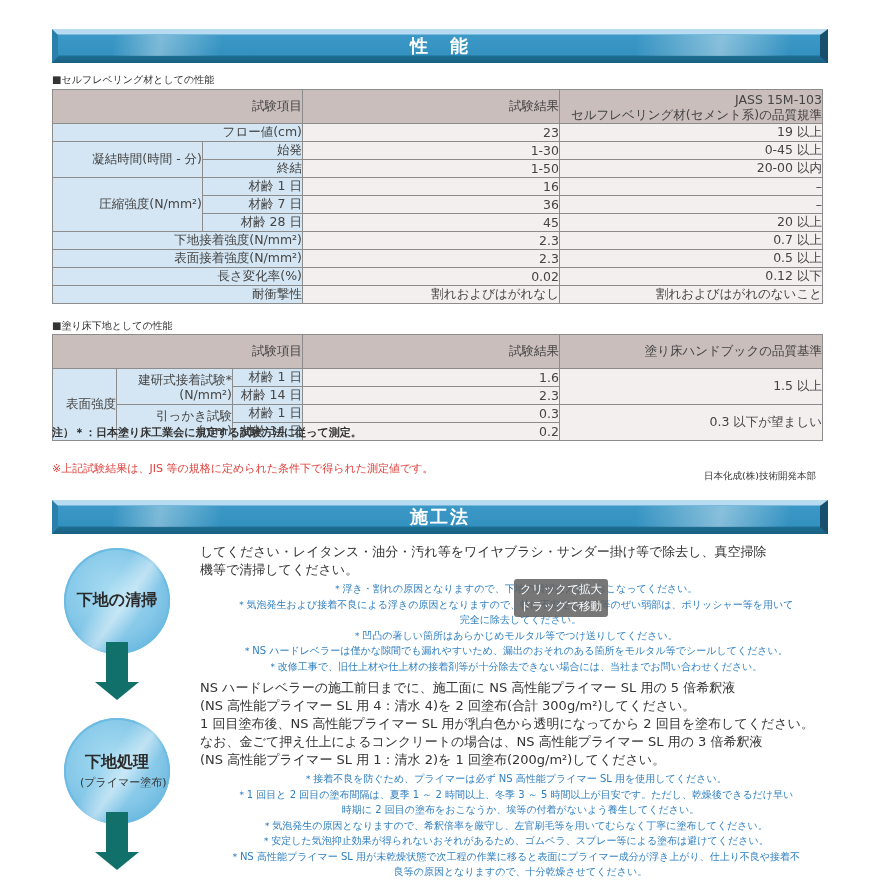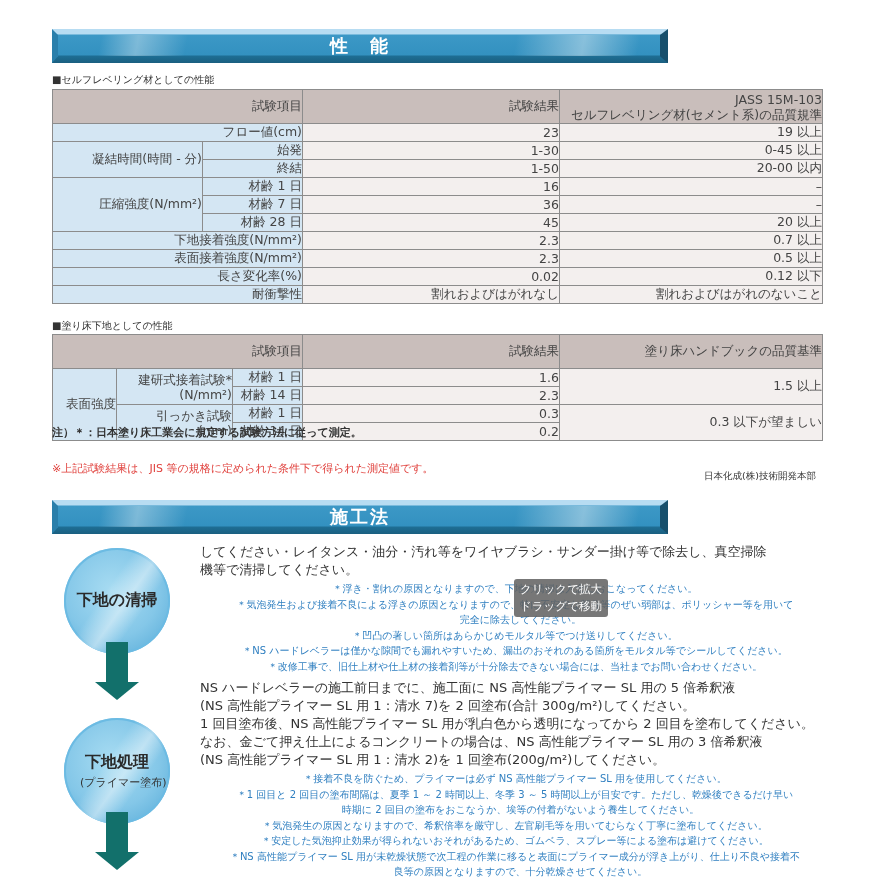--- a/index.html
+++ b/index.html
@@ -1,18 +1,18 @@
 <!DOCTYPE html>
 <html><head>
 <meta charset="utf-8">
 <style>
   html, body { margin:0; padding:0; background:#ffffff; }
   body { width:880px; height:880px; overflow:hidden; position:relative;
          font-family:"DejaVu Sans","Liberation Sans",sans-serif; color:#444; }
-  .banner { position:absolute; left:52px; width:616px; height:34px;
+  .banner { position:absolute; left:52px; width:776px; height:34px;
     background:linear-gradient(180deg,#b7dcf2 0px,#b7dcf2 5px,#3c98c6 6px,#3391c0 26px,#1e6e94 27px,#1a5f80 34px);
     clip-path:polygon(0 0,100% 0,100% 100%,0 100%); overflow:hidden; }
   .banner::before { content:""; position:absolute; inset:6px 0 7px 0;
     background:linear-gradient(100deg,rgba(255,255,255,0) 8%,rgba(255,255,255,0.35) 14%,rgba(255,255,255,0) 22%,rgba(255,255,255,0) 75%,rgba(255,255,255,0.4) 86%,rgba(255,255,255,0) 95%); }
   .banner::after { content:""; position:absolute; right:0; top:0; width:8px; height:34px;
     background:#174f6c; clip-path:polygon(100% 0,100% 100%,0 80%,0 18%); }
   .banner .bl { position:absolute; left:0; top:0; width:6px; height:34px; background:#2a7fab;
     clip-path:polygon(0 0,100% 18%,100% 80%,0 100%); }
   .banner .title { position:absolute; left:0; right:0; top:6px; height:21px; line-height:21px;
     text-align:center; color:#fff; font-size:18px; font-weight:bold; letter-spacing:2px; }
@@ -205,21 +205,21 @@
   <div class="st" style="top:34px;font-size:16px;">下地処理</div>
   <div class="sub" style="top:57px;">(プライマー塗布)</div>
 </div>
 <div class="arrow" style="top:812px;">
   <div class="shaft" style="height:40px;"></div>
   <div class="head" style="margin-left:0;"></div>
 </div>
 
 <div class="body-text" style="top:679px;">
   <div>NS ハードレベラーの施工前日までに、施工面に NS 高性能プライマー SL 用の 5 倍希釈液</div>
-  <div>(NS 高性能プライマー SL 用 1：清水 7)を 2 回塗布(合計 300g/m²)してください。</div>
+  <div>(NS 高性能プライマー SL 用 4：清水 4)を 2 回塗布(合計 300g/m²)してください。</div>
   <div>1 回目塗布後、NS 高性能プライマー SL 用が乳白色から透明になってから 2 回目を塗布してください。</div>
   <div>なお、金ごて押え仕上によるコンクリートの場合は、NS 高性能プライマー SL 用の 3 倍希釈液</div>
   <div>(NS 高性能プライマー SL 用 1：清水 2)を 1 回塗布(200g/m²)してください。</div>
 </div>
 <div class="sub-notes" style="top:771px;">
   <div>＊接着不良を防ぐため、プライマーは必ず NS 高性能プライマー SL 用を使用してください。</div>
   <div>＊1 回目と 2 回目の塗布間隔は、夏季 1 ～ 2 時間以上、冬季 3 ～ 5 時間以上が目安です。ただし、乾燥後できるだけ早い</div>
   <div class="ind">時期に 2 回目の塗布をおこなうか、埃等の付着がないよう養生してください。</div>
   <div>＊気泡発生の原因となりますので、希釈倍率を厳守し、左官刷毛等を用いてむらなく丁寧に塗布してください。</div>
   <div>＊安定した気泡抑止効果が得られないおそれがあるため、ゴムベラ、スプレー等による塗布は避けてください。</div>

